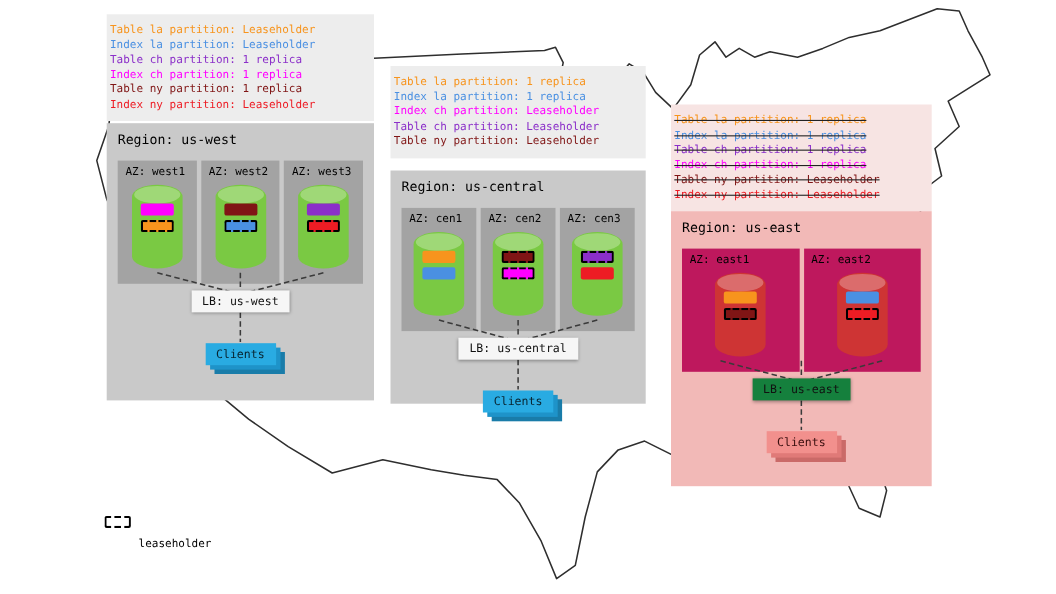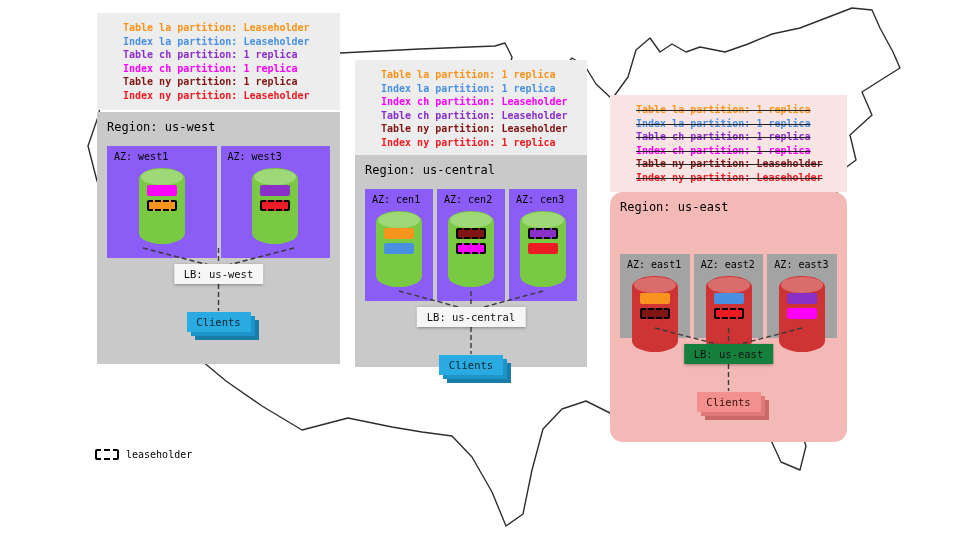--- a/index.html
+++ b/index.html
@@ -5,36 +5,36 @@
   * { margin:0; padding:0; box-sizing:border-box; }
   body { background:#fff; }
   .stage {
     position:relative; width:960px; height:540px; overflow:hidden;
     background:#fff; font-family:"DejaVu Sans Mono", monospace; color:#111;
   }
   .us-map { position:absolute; left:0; top:0; width:960px; height:540px; z-index:0; }
 
   
   .ann-block {
-    position:absolute; z-index:2; background:#ededed; padding:8px 26px;
-    font-size:10px; line-height:13.5px; white-space:nowrap;font-weight:bold;
+    position:absolute; z-index:2; background:#ededed; padding:8px 3px;
+    font-size:10px; line-height:13.5px; white-space:nowrap;
   }
   .ann-block.down { background:#f7e4e3; }
   .ann-line.strike { text-decoration:line-through; text-decoration-color:#222; }
 
   
   .region-panel { position:absolute; z-index:2; }
   .region-panel.up { background:#c9c9c9; }
-  .region-panel.down { background:#f2b9b7;border-radius:13px; }
+  .region-panel.down { background:#f2b9b7; }
   .region-title { position:absolute; left:10px; top:8px; font-size:12px; color:#000; }
 
   .az-row { position:absolute; left:10px; right:10px; top:34px; height:112px; display:flex; gap:4px; }
   .az-box { position:relative; flex:1; }
-  .up .az-box { background:#8b5cf6; }
-  .down .az-box { background:#a3a3a3;margin-top:28px; }
+  .up .az-box { background:#a3a3a3; }
+  .down .az-box { background:#be185d; }
   .az-label { position:absolute; left:7px; top:5px; font-size:10px; color:#000; }
 
   .cyl {
     position:absolute; top:22px; left:50%; transform:translateX(-50%);
     width:46px; height:76px; border-radius:23px/11px;
   }
   .cyl::before {
     content:""; position:absolute; top:1px; left:2px; right:2px; height:16px;
     border-radius:50%; background:rgba(255,255,255,0.28);
   }
@@ -60,21 +60,21 @@
   }
   .clients-box.blue { background:#29abe2; box-shadow:4px 4px 0 #1e93c9, 8px 8px 0 #197ca9; }
   .clients-box.pink { background:#f2908d; box-shadow:4px 4px 0 #e07a78, 8px 8px 0 #ca6a68; color:#3a0f0f; }
 
   .connectors { position:absolute; inset:0; pointer-events:none; z-index:1; }
   .connectors path { fill:none; stroke:#3a3a3a; stroke-width:1.4; stroke-dasharray:5 3; }
 
   
   .legend { position:absolute; left:95px; top:449px; z-index:2; display:flex; align-items:center; gap:7px; }
   .legend-swatch { width:24px; height:11px; border:2px dashed #000; border-radius:2px; background:#fff; }
-  .legend-label { font-size:10px; color:#000; }
+  .legend-label { font-size:10px; color:#000;margin-top:40px; }
 
   
   #ann-west    { left:97px;  top:13px;  width:243px; }
   #panel-west  { left:97px;  top:112px; width:243px; height:252px; }
   #ann-cen     { left:355px; top:60px;  width:232px; }
   #panel-cen   { left:355px; top:155px; width:232px; height:212px; }
   #ann-east    { left:610px; top:95px;  width:237px; }
   #panel-east  { left:610px; top:192px; width:237px; height:250px; }
 </style>
 </head>
@@ -106,39 +106,46 @@
     <div class="az-row">
       <div class="az-box">
         <div class="az-label">AZ: west1</div>
         <div class="cyl" style="background: rgb(122, 201, 67);"></div>
         <div class="bars">
           <span class="bar" style="background: rgb(255, 0, 255);"></span>
           <span class="bar lh" style="background: rgb(247, 148, 29);"></span>
         </div>
       </div>
       <div class="az-box">
+        <div class="az-label">AZ: west2</div>
+        <div class="cyl" style="background: rgb(122, 201, 67);"></div>
+        <div class="bars">
+          <span class="bar" style="background: rgb(128, 21, 21);"></span>
+          <span class="bar lh" style="background: rgb(74, 144, 226);"></span>
+        </div>
+      </div>
+      <div class="az-box">
         <div class="az-label">AZ: west3</div>
         <div class="cyl" style="background: rgb(122, 201, 67);"></div>
         <div class="bars">
           <span class="bar" style="background: rgb(139, 47, 201);"></span>
           <span class="bar lh" style="background: rgb(237, 28, 36);"></span>
         </div>
       </div>
     </div>
     <div class="lb-box">LB: us-west</div>
     <div class="clients-box blue">Clients</div>
   </div>
 
   <div id="ann-cen" class="ann-block">
     <div class="ann-line" style="color: rgb(247, 148, 29);">Table la partition: 1 replica</div>
     <div class="ann-line" style="color: rgb(74, 144, 226);">Index la partition: 1 replica</div>
     <div class="ann-line" style="color: rgb(255, 0, 255);">Index ch partition: Leaseholder</div>
     <div class="ann-line" style="color: rgb(139, 47, 201);">Table ch partition: Leaseholder</div>
     <div class="ann-line" style="color: rgb(128, 21, 21);">Table ny partition: Leaseholder</div>
-    <div class="ann-line" style="color: rgb(237, 28, 36);">Index ny partition: 1 replica</div>
   </div>
 
   <div id="panel-cen" class="region-panel up">
     <div class="region-title">Region: us-central</div>
     <svg class="connectors" viewBox="0 0 232 246">
       <path d="M44,136 L107,153"></path>
         <path d="M116,136 L116,152"></path>
         <path d="M188,136 L125,153"></path>
         <path d="M116,172 L116,199"></path>
     </svg>
@@ -199,28 +206,20 @@
         </div>
       </div>
       <div class="az-box">
         <div class="az-label">AZ: east2</div>
         <div class="cyl" style="background: rgb(206, 52, 52);"></div>
         <div class="bars">
           <span class="bar" style="background: rgb(74, 144, 226);"></span>
           <span class="bar lh" style="background: rgb(237, 28, 36);"></span>
         </div>
       </div>
-      <div class="az-box">
-        <div class="az-label">AZ: east3</div>
-        <div class="cyl" style="background: rgb(206, 52, 52);"></div>
-        <div class="bars">
-          <span class="bar" style="background: rgb(139, 47, 201);"></span>
-          <span class="bar" style="background: rgb(255, 0, 255);"></span>
-        </div>
-      </div>
     </div>
     <div class="lb-box">LB: us-east</div>
     <div class="clients-box pink">Clients</div>
   </div>
 
   <div class="legend">
     <span class="legend-swatch"></span>
     <span class="legend-label">leaseholder</span>
   </div>
 

